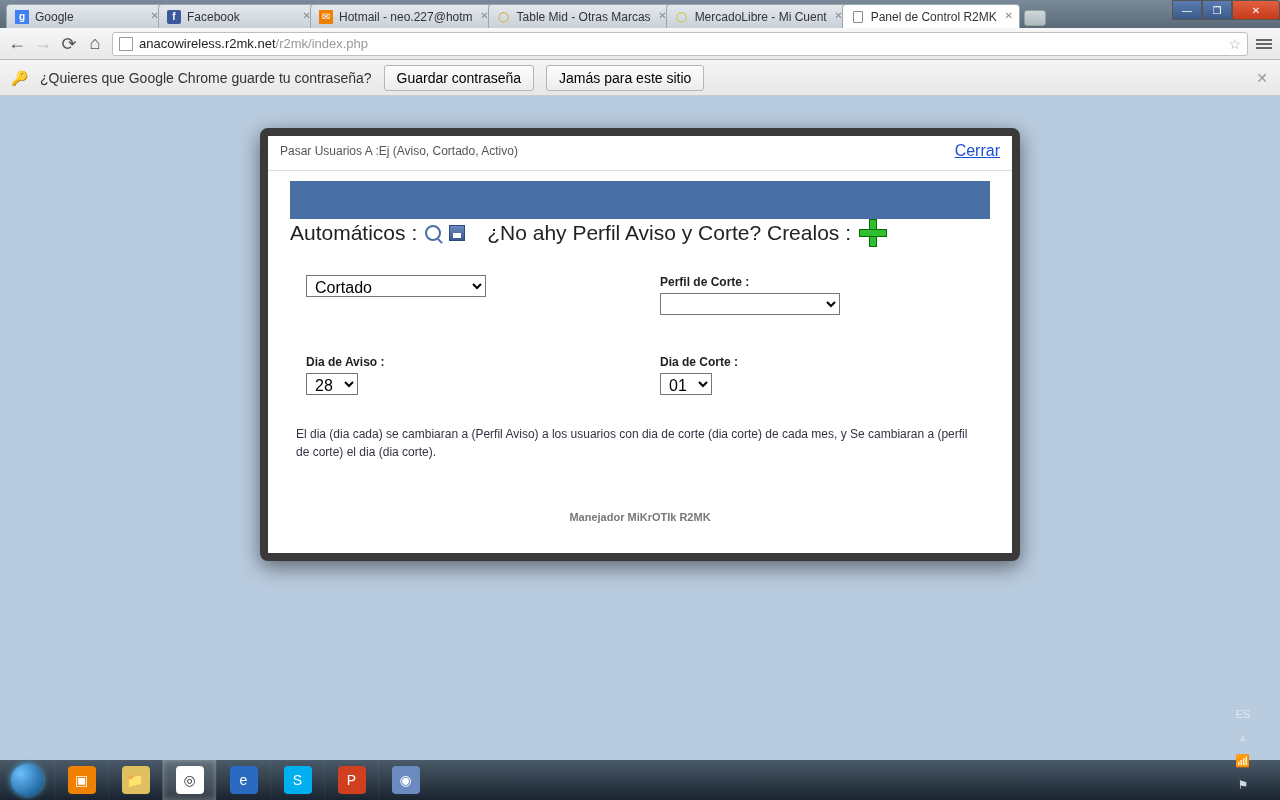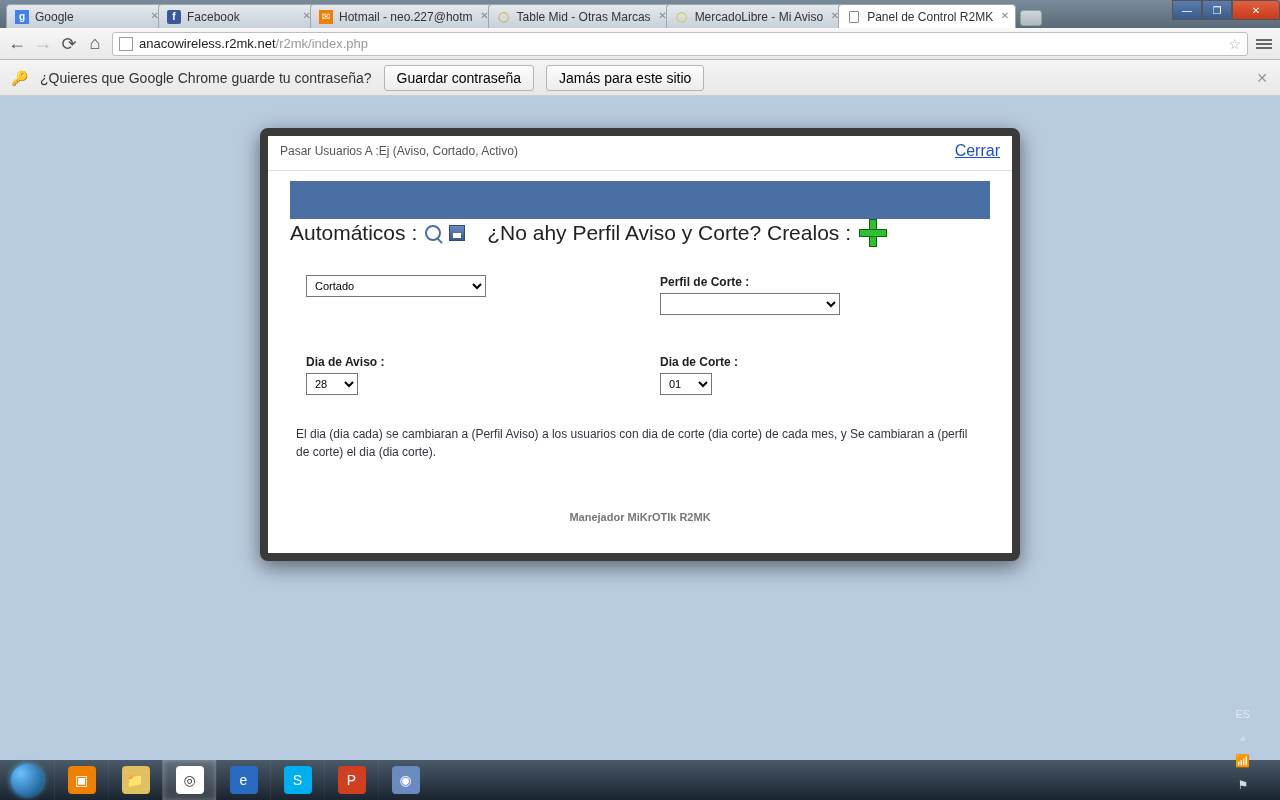--- a/index.html
+++ b/index.html
@@ -58,21 +58,21 @@
   .row-title .mag { width: 16px; height: 16px; border: 2px solid #4a6fa5; border-radius: 50%; position: relative; cursor: pointer;}
   .row-title .mag:after { content: ""; position: absolute; width: 6px; height: 2px; background: #4a6fa5; bottom: -3px; right: -4px; transform: rotate(45deg);}
   .row-title .disk { width: 16px; height: 16px; background: linear-gradient(#6a8ac0,#3a5a90); border: 1px solid #2a4a80; cursor: pointer; position: relative;}
   .row-title .disk:after { content:""; position:absolute; left:3px; right:3px; bottom:2px; height:5px; background:#fff; }
   .plus-icon { width: 28px; height: 28px; position: relative; cursor: pointer; }
   .plus-icon:before, .plus-icon:after { content:""; position:absolute; background:#2fbf2f; box-shadow: 0 0 0 1px #0a6a0a inset; }
   .plus-icon:before { left: 10px; top: 0; width: 8px; height: 28px; }
   .plus-icon:after { top: 10px; left: 0; height: 8px; width: 28px; }
   .form-grid { display: grid; grid-template-columns: 1fr 1fr; column-gap: 40px; row-gap: 40px; padding: 0 16px; }
   .field label { display: block; font-size: 12px; font-weight: bold; color: #222; margin-bottom: 4px; font-family: Verdana, sans-serif;}
-  .field select { background: #fff; border: 1px solid #777; font-size: 11px; padding: 2px 4px; height: 22px;}
+  .field select { background: #fff; border: 1px solid #777; font-size: 16px; padding: 2px 4px; height: 22px;}
   .sel-wide { width: 180px; }
   .sel-narrow { width: 52px; }
   .note { font-size: 12px; color: #334; padding: 30px 6px 10px 6px; line-height: 1.5; font-family: Verdana, sans-serif;}
   .footer-text { text-align: center; font-size: 11px; color: #777; padding: 40px 0 10px 0; font-family: Verdana, sans-serif; font-weight: bold;}
 
   
   .taskbar { position: absolute; left: 0; right: 0; bottom: 0; height: 40px; background: linear-gradient(#4a5a68,#1a2430); display: flex; align-items: center; }
   .start-orb { width: 54px; height: 40px; display: flex; align-items: center; justify-content: center; cursor: pointer;}
   .start-orb .orb { width: 32px; height: 32px; border-radius: 50%; background: radial-gradient(circle at 30% 30%, #6ac0ff, #0a4a80); position: relative; box-shadow: 0 0 6px #4ac0ff;}
   .task-item { width: 54px; height: 40px; display: flex; align-items: center; justify-content: center; cursor: pointer; border-left: 1px solid rgba(255,255,255,0.05);}
@@ -102,21 +102,21 @@
     <span>Hotmail - neo.227@hotm</span>
     <span class="close-x">✕</span>
   </div>
   <div class="tab">
     <span class="favicon fav-tbl">◯</span>
     <span>Table Mid - Otras Marcas</span>
     <span class="close-x">✕</span>
   </div>
   <div class="tab">
     <span class="favicon fav-ml">◯</span>
-    <span>MercadoLibre - Mi Aviso</span>
+    <span>MercadoLibre - Mi Cuent</span>
     <span class="close-x">✕</span>
   </div>
   <div class="tab active">
     <span class="favicon">
         <span class="fav-doc"></span>
       </span>
     <span>Panel de Control R2MK</span>
     <span class="close-x">✕</span>
   </div>
   <div class="new-tab"></div>

